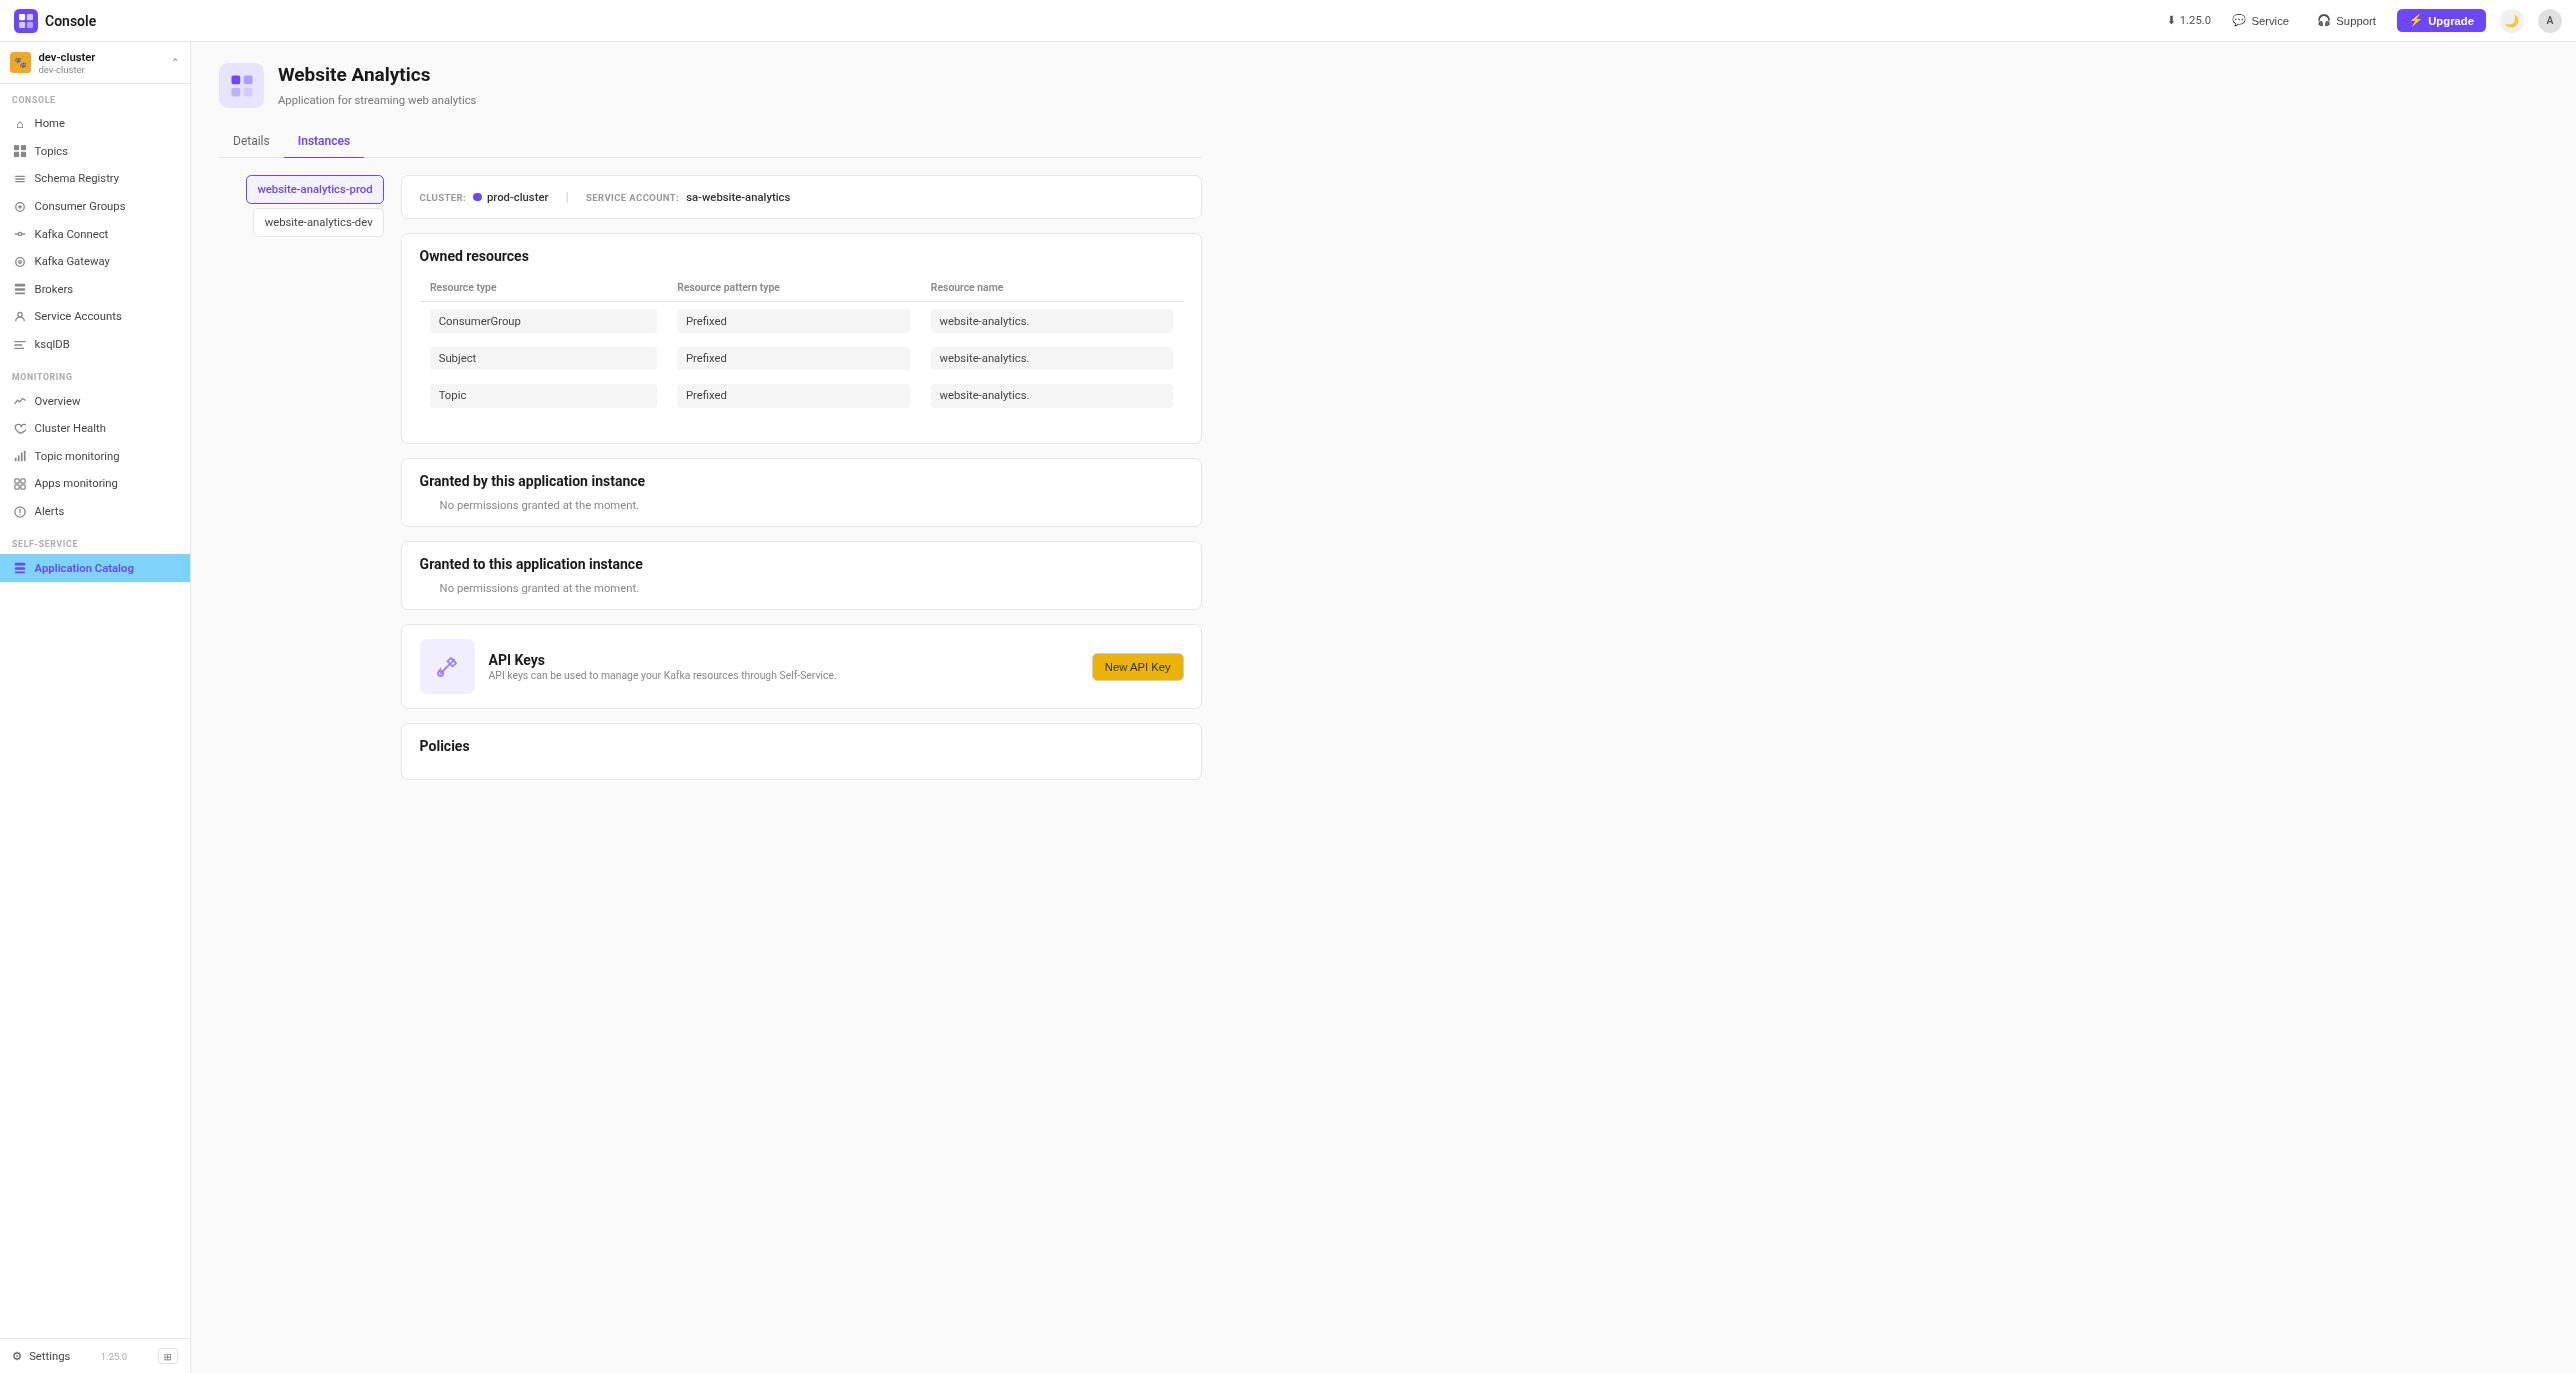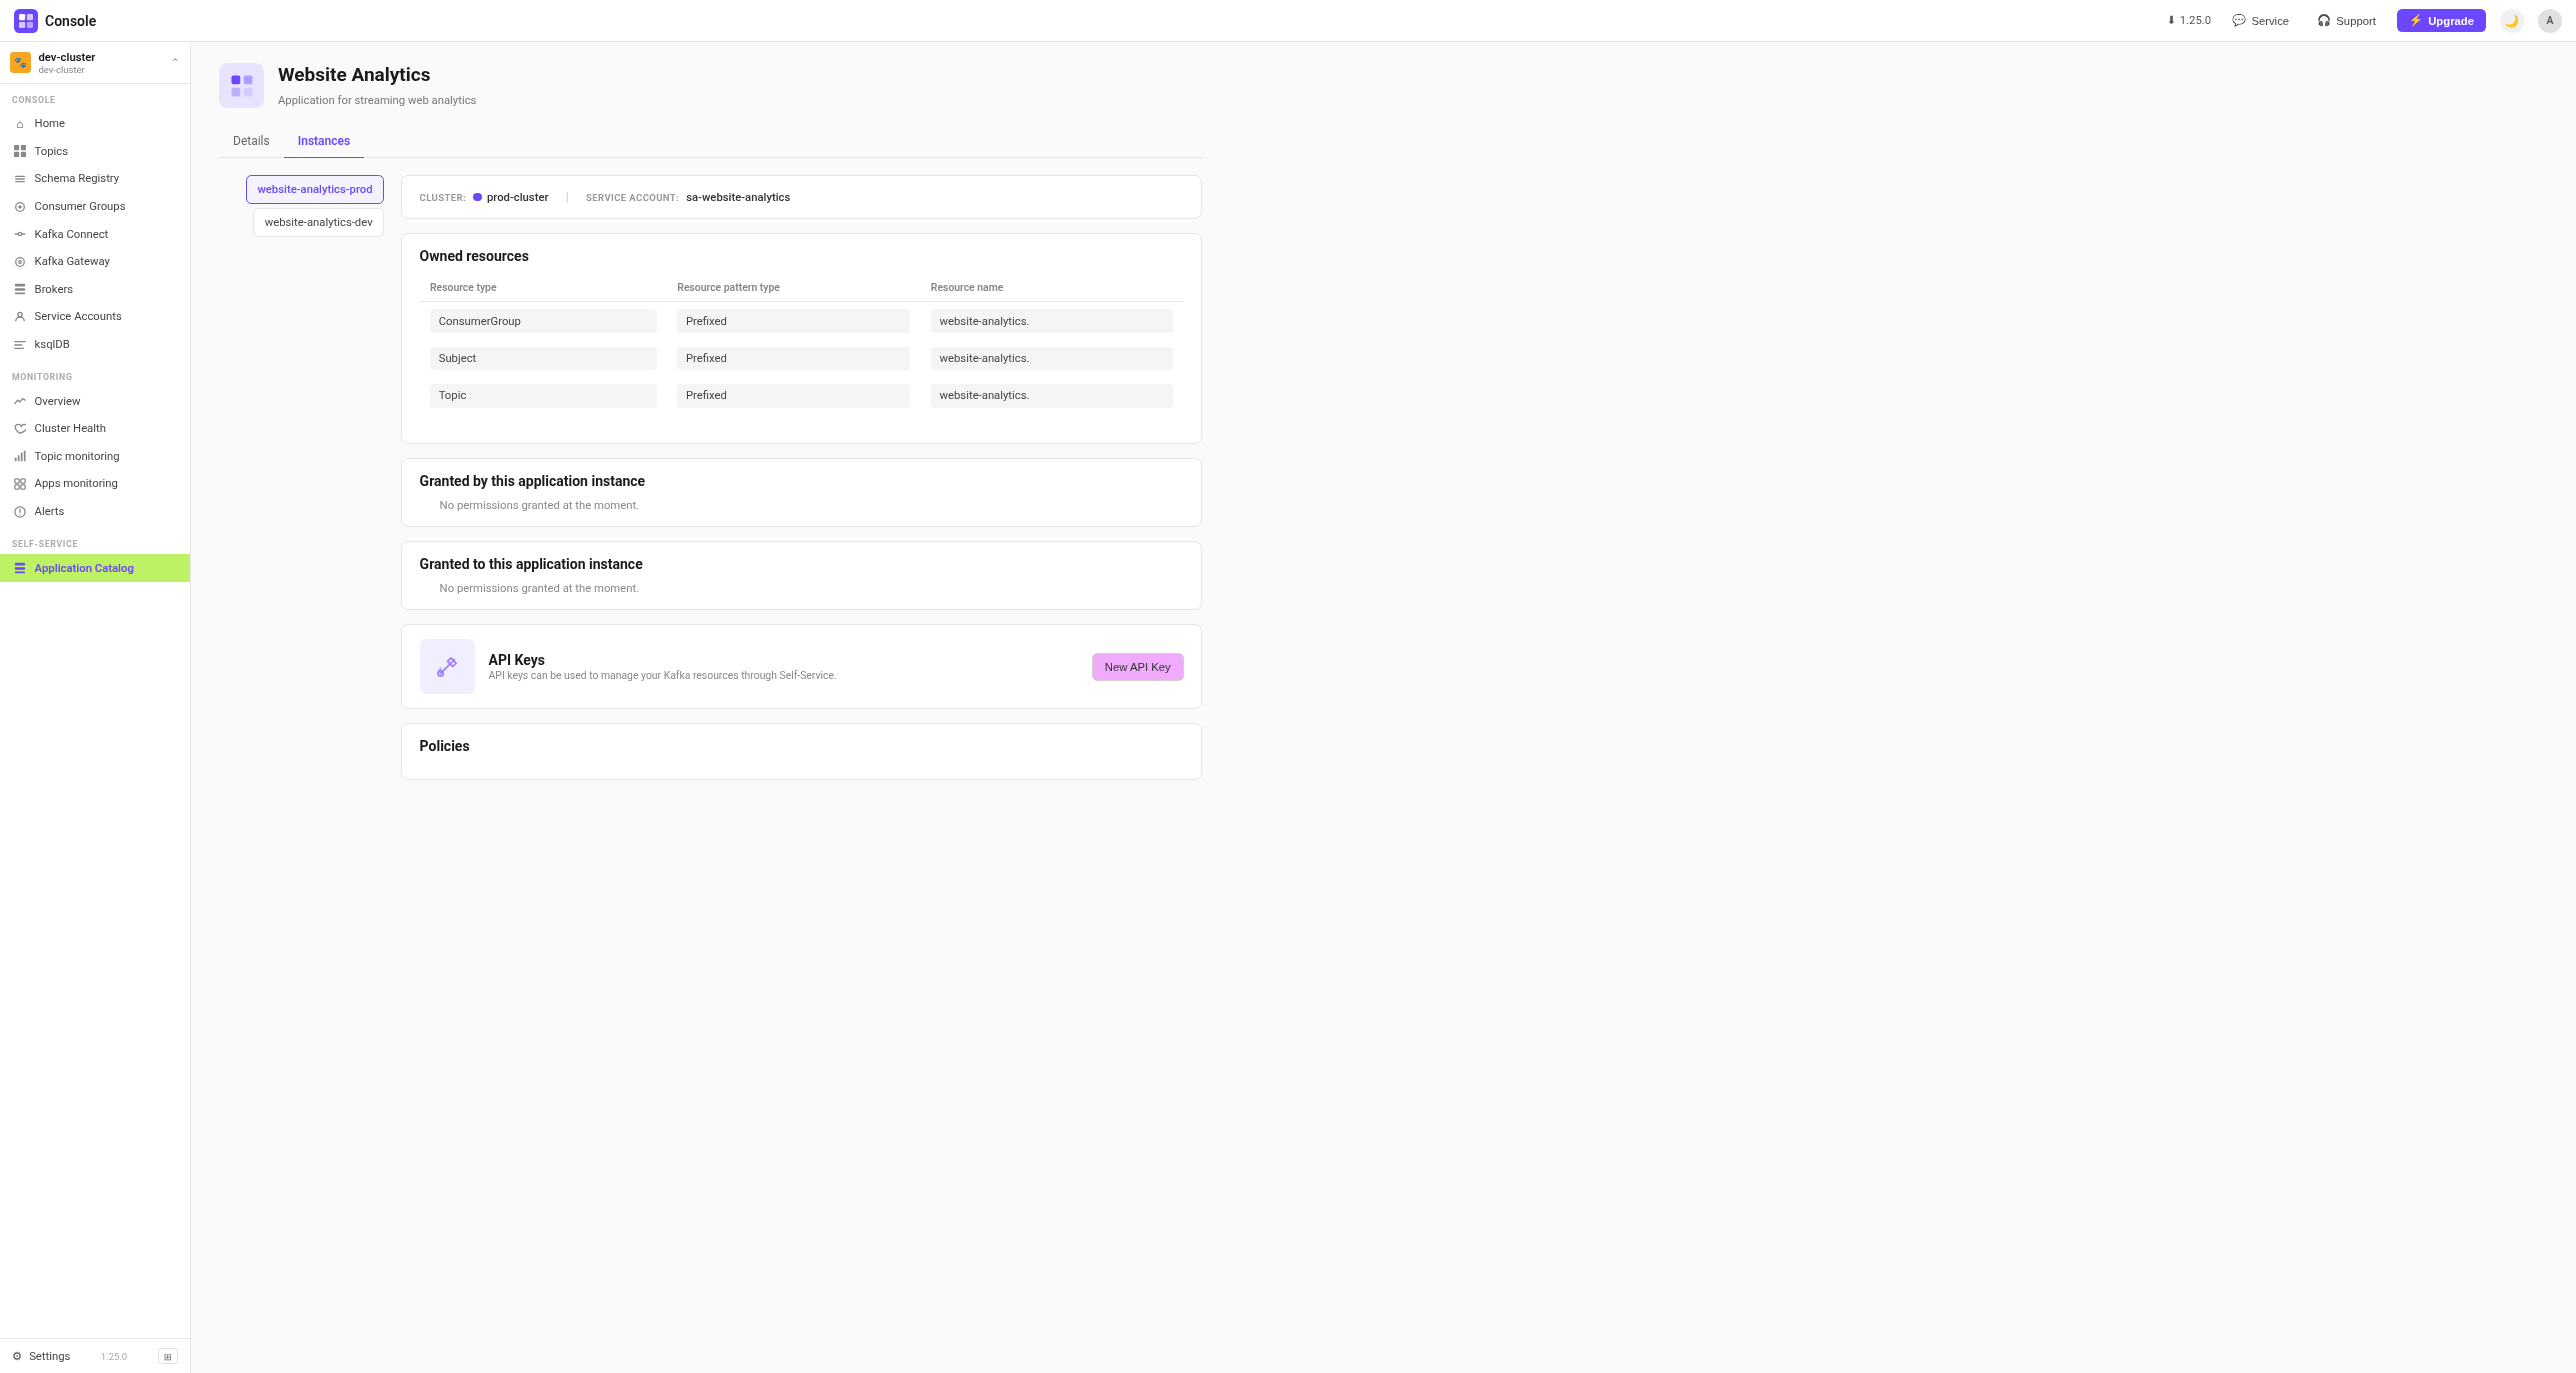--- a/index.html
+++ b/index.html
@@ -25,21 +25,21 @@
     .cluster-selector { display: flex; align-items: center; justify-content: space-between; padding: 8.7px 10.4px; border-bottom: 0.9px solid #e5e5e5; cursor: pointer; }
     .cluster-info { display: flex; align-items: center; gap: 7px; }
     .cluster-icon { width: 21px; height: 21px; background: #f5a623; border-radius: 3.5px; display: flex; align-items: center; justify-content: center; font-size: 10.4px; }
     .cluster-name { font-size: 11.3px; font-weight: 600; color: #1a1a1a; }
     .cluster-sub { font-size: 9.5px; color: #888; }
     .cluster-chevron { font-size: 10.4px; color: #888; }
 
     .sidebar-section { padding: 10.4px 0 3.5px 0; }
     .sidebar-section-label { font-size: 8.7px; font-weight: 700; color: #aaa; text-transform: uppercase; letter-spacing: 0.7px; padding: 0 12px 5.2px 12px; }
     .sidebar-item { display: flex; align-items: center; gap: 7px; padding: 6px 12px; cursor: pointer; font-size: 11.3px; color: #444; border-radius: 0; transition: background 0.1s; }
-    .sidebar-item.active { background: #bef264; color: #6c47ff; font-weight: 600; }
+    .sidebar-item.active { background: #7dd3fc; color: #6c47ff; font-weight: 600; }
     .sidebar-item-icon { width: 15.6px; height: 15.6px; display: flex; align-items: center; justify-content: center; font-size: 12px; flex-shrink: 0; }
     .sidebar-footer { margin-top: auto; padding: 8.7px 12px; border-top: 0.9px solid #e5e5e5; display: flex; align-items: center; justify-content: space-between; }
     .sidebar-footer-item { display: flex; align-items: center; gap: 7px; font-size: 11.3px; color: #444; cursor: pointer; }
     .sidebar-footer-version { font-size: 9.5px; color: #aaa; }
 
     
     .content { flex: 1; overflow-y: auto; background: #fafafa; }
     .content-inner { padding: 21px 28px; max-width: 1039px; }
 
     
@@ -78,21 +78,21 @@
 
     .section-card { background: #fff; border: 0.9px solid #e5e5e5; border-radius: 7px; padding: 14px 17.3px; margin-bottom: 14px; }
     .section-empty { font-size: 11.3px; color: #888; margin-top: 3.5px; padding-left: 20px; }
 
     
     .api-keys-card { background: #fff; border: 0.9px solid #e5e5e5; border-radius: 7px; padding: 14px 17.3px; margin-bottom: 14px; display: flex; align-items: center; gap: 14px; }
     .api-keys-icon { width: 55px; height: 55px; background: #f0eeff; border-radius: 7px; display: flex; align-items: center; justify-content: center; font-size: 24px; color: #9c7dff; flex-shrink: 0; }
     .api-keys-text { flex: 1; }
     .api-keys-title { font-size: 14px; font-weight: 700; color: #1a1a1a; }
     .api-keys-sub { font-size: 10.4px; color: #888; margin-top: 1.7px; }
-    .new-api-btn { background: #f0abfc; border: 0.9px solid #d0d0d0; border-radius: 5.2px; padding: 7px 12px; font-size: 11.3px; color: #333; cursor: pointer; white-space: nowrap; font-weight: 500; }
+    .new-api-btn { background: #eab308; border: 0.9px solid #d0d0d0; border-radius: 5.2px; padding: 7px 12px; font-size: 11.3px; color: #333; cursor: pointer; white-space: nowrap; font-weight: 500; }
   </style>
 </head>
 <body>
 
 <nav class="navbar">
   <div class="navbar-left">
     <div class="navbar-logo">
       <svg width="14" height="14" viewBox="0 0 16 16" fill="none">
         <rect width="7" height="7" rx="1.5" fill="white"></rect>
         <rect x="9" width="7" height="7" rx="1.5" fill="white" opacity="0.7"></rect>

